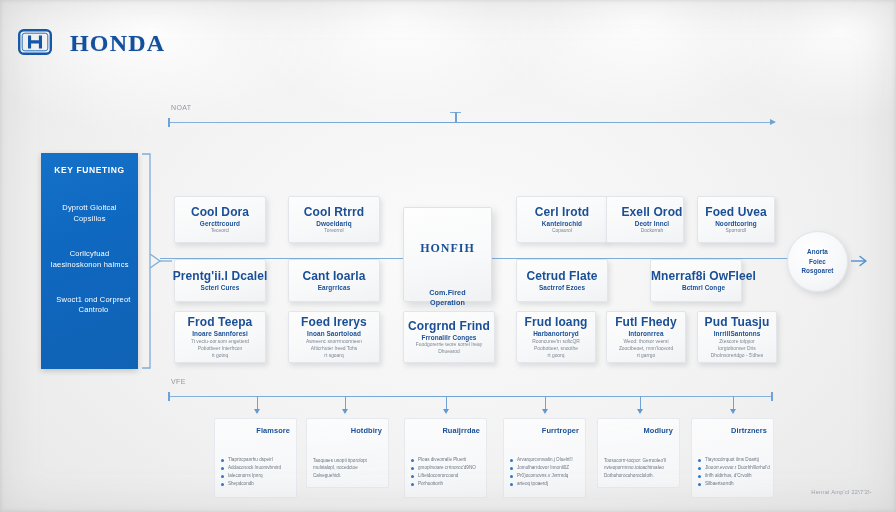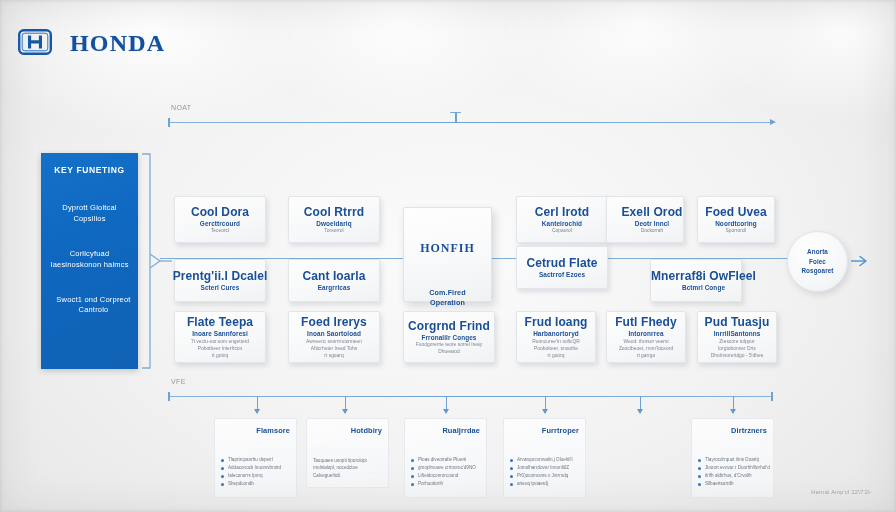--- a/index.html
+++ b/index.html
@@ -332,21 +332,21 @@
   <div class="conn" style="left:160px; top:258px; width:630px;"></div>
 
   <div class="card" style="left:174px; top:259px; width:92px; height:43px;">
     <div class="bt t1">Prentg'ii.l Dcalel</div>
     <div class="bt t2">Scterl Cures</div>
   </div>
   <div class="card" style="left:288px; top:259px; width:92px; height:43px;">
     <div class="bt t1">Cant Ioarla</div>
     <div class="bt t2">Eargrrlcas</div>
   </div>
-  <div class="card" style="left:516px; top:246px; width:92px; height:43px;">
+  <div class="card" style="left:516px; top:259px; width:92px; height:43px;">
     <div class="bt t1">Cetrud Flate</div>
     <div class="bt t2">Sactrrof Ezoes</div>
   </div>
   <div class="card" style="left:650px; top:259px; width:92px; height:43px;padding-left:20px;">
     <div class="bt t1">Mnerraf8i OwFleel</div>
     <div class="bt t2">Bctmrl Conge</div>
   </div>
 
   <div class="card-center" style="left:403px; top:207px; width:89px; height:95px;">
     <div class="brand">HONFIH</div>
@@ -358,21 +358,21 @@
     <div class="bt nl">Anorta</div>
     <div class="bt nl">Foiec</div>
     <div class="bt nl">Rosgoaret</div>
   </div>
   <svg style="position:absolute; left:851px; top:253px; width:20px; height:16px;" viewBox="0 0 20 16">
     <path d="M0 8 L14 8" stroke="#4f90cf" stroke-width="1.4" fill="none"></path>
     <path d="M9 3.5 L15 8 L9 12.5" stroke="#4f90cf" stroke-width="1.4" fill="none" stroke-linecap="round" stroke-linejoin="round"></path>
   </svg>
 
   <div class="card" style="left:174px; top:311px; width:92px; height:52px;">
-    <div class="bt t1">Flate Teepa</div>
+    <div class="bt t1">Frod Teepa</div>
     <div class="bt t2">Inoare Sannforesi</div>
     <div class="bt-sm s1">7t vectu-oor.som engetterd</div>
     <div class="bt-sm s1">Pobotbeer Interfrcon</div>
     <div class="bt-sm s1">rt gotnq</div>
   </div>
   <div class="card" style="left:288px; top:311px; width:92px; height:52px;">
     <div class="bt t1">Foed Irerys</div>
     <div class="bt t2">Inoan Saortoload</div>
     <div class="bt-sm s1">Awneenc snorrrnoomteen</div>
     <div class="bt-sm s1">Afticrhuter Ireed Tohs</div>
@@ -452,20 +452,24 @@
   <div class="phase" style="left:503px; top:418px;">
     <div class="bt phase-title">Furrtroper</div>
     <ul class="phase-bullets">
       <li>Arvarqurcvmvalin.j Oluelrtl'l</li>
       <li>Jomulharrdovor Innonli0Z</li>
       <li style="padding-left:7px;">Pr0)ocomovns.v Jvrrrndq</li>
       <li>arteoq tpoaerdj</li>
     </ul>
   </div>
 
+  <div class="phase" style="left:597px; top:418px;">
+    <div class="bt phase-title">Modlury</div>
+    <div class="phase-para">Toosucorrr-tocpor: Gerrooleo'll nvteoporrnnno.totoachtmaleo Dotbuhorocuhorocloloih.</div>
+  </div>
 
   <div class="phase" style="left:691px; top:418px;">
     <div class="bt phase-title">Dirtrzners</div>
     <ul class="phase-bullets">
       <li>Tlayrocdrrquot ilms Doarttj</li>
       <li>Jlooorr.evovur.r Duorhh/llorhol'd</li>
       <li style="padding-left:7px;">tlrifh aldtrhus, d'Crvolih</li>
       <li>Sllbaertsorrdh</li>
     </ul>
   </div>

